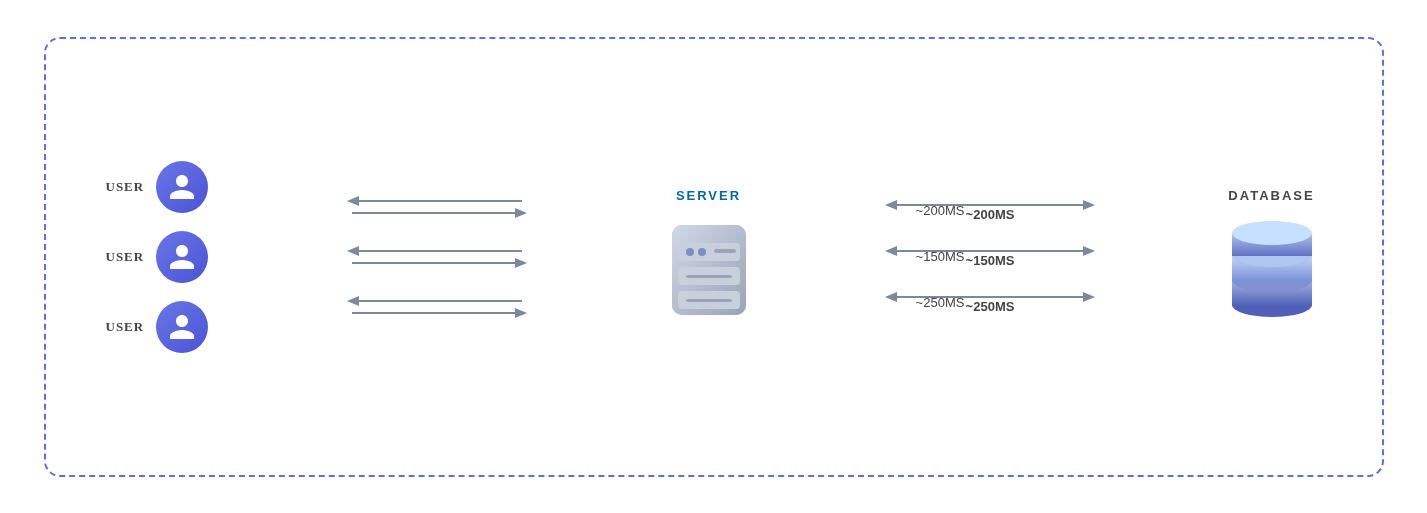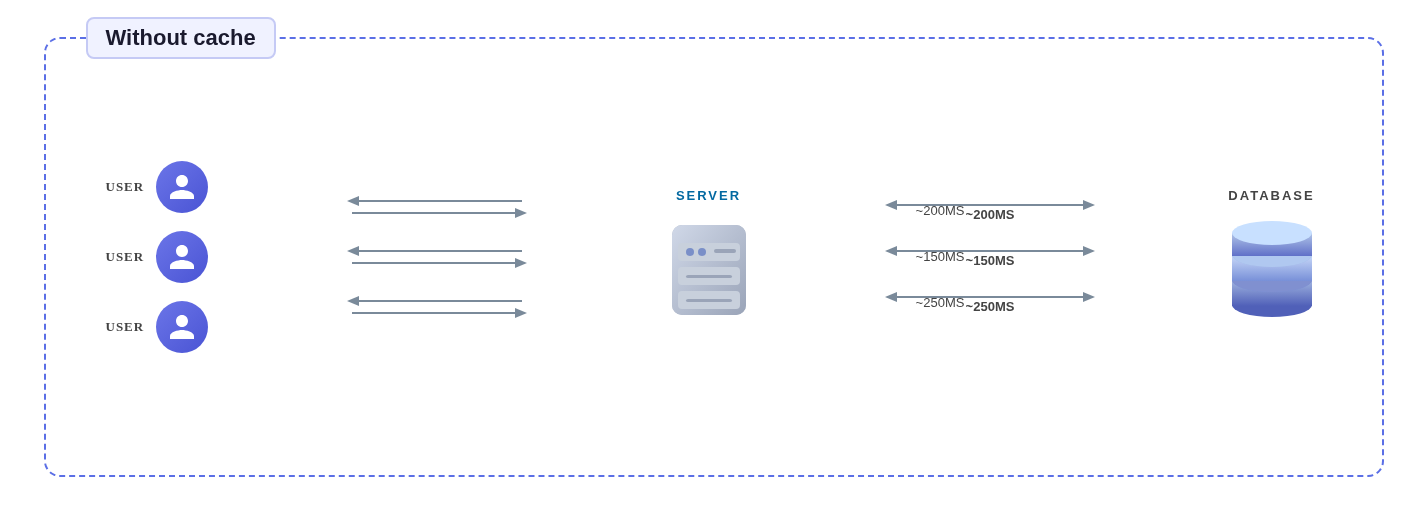--- a/index.html
+++ b/index.html
@@ -148,23 +148,20 @@
     }
     .db-icon {
       width: 100px;
       height: 110px;
     }
   </style>
 </head>
 <body>
 
 <div class="diagram-wrapper">
-  <div class="title-badge">
-    <span>Without cache</span>
-  </div>
 
   <div class="diagram-content">
 
     <div class="users-column">
       <div class="user-row">
         <span class="user-label">USER</span>
         <div class="user-avatar">
           <svg viewBox="0 0 24 24">
               <path d="M12 12c2.7 0 4.8-2.1 4.8-4.8S14.7 2.4 12 2.4 7.2 4.5 7.2 7.2 9.3 12 12 12zm0 2.4c-3.2 0-9.6 1.6-9.6 4.8v2.4h19.2v-2.4c0-3.2-6.4-4.8-9.6-4.8z"></path>
             </svg>

